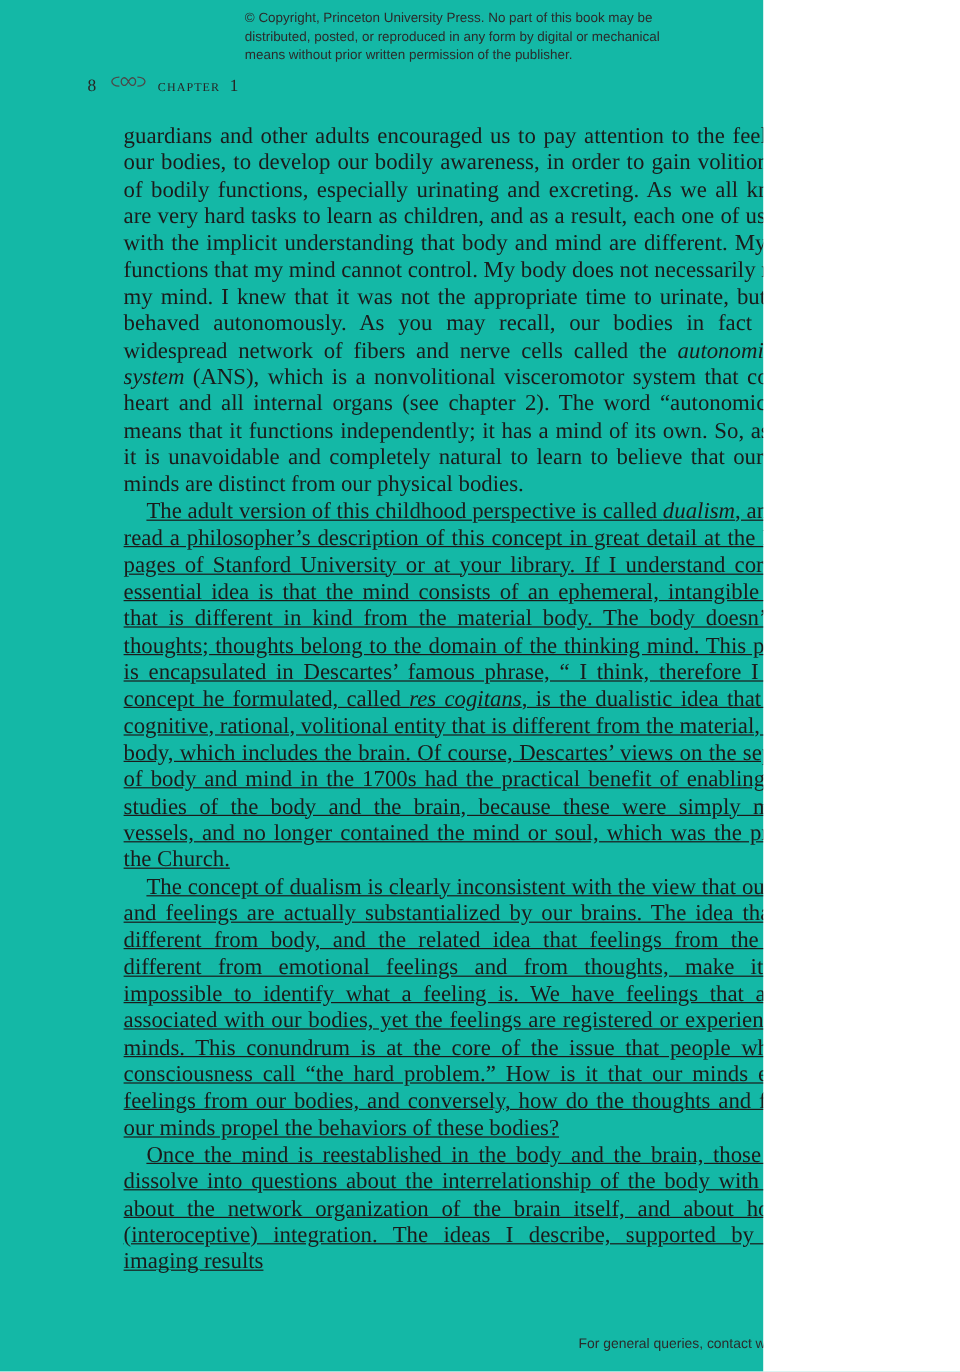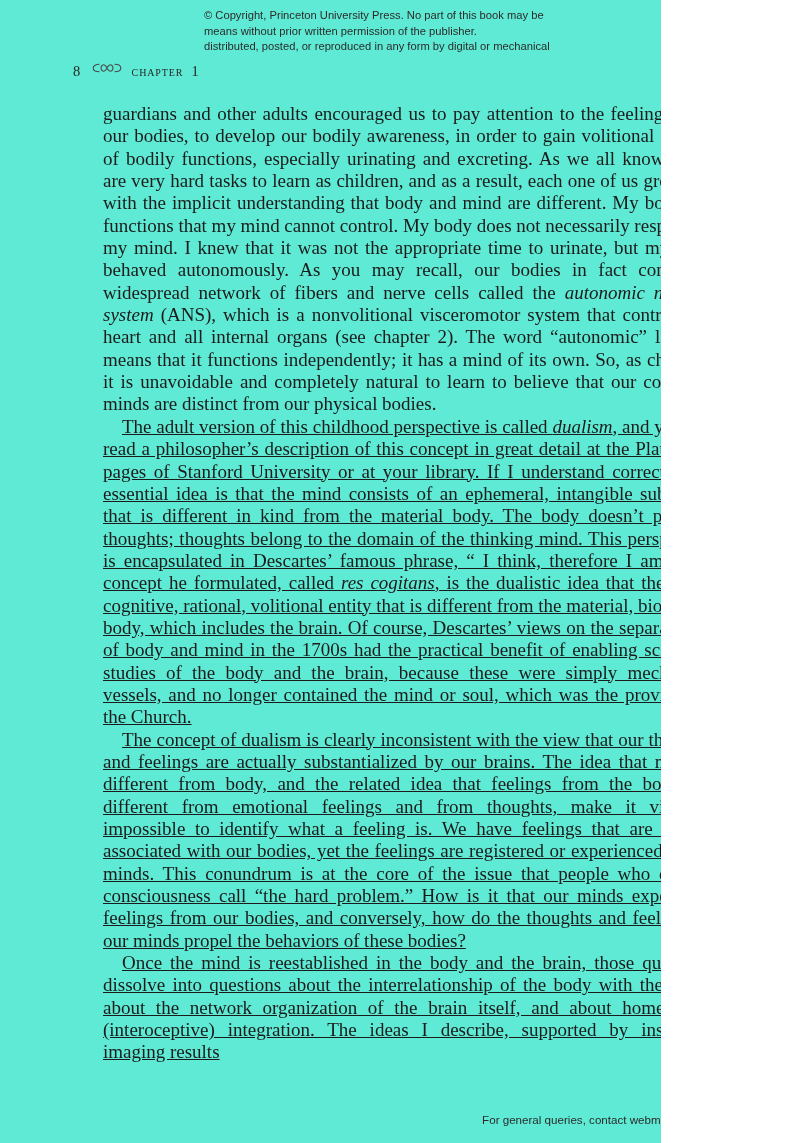--- a/index.html
+++ b/index.html
@@ -4,25 +4,24 @@
 <style>
   html, body {
     margin: 0;
     padding: 0;
     background: #ffffff;
   }
   .page {
     position: relative;
     width: 636px;
     height: 1143px;
-    background: #5eead4;
+    background: #14b8a6;
     overflow: hidden;
     font-family: "Liberation Serif", "DejaVu Serif", serif;
     color: #1a1a1a;
-    padding-left: 25px;
   }
 
   
   .copyright-notice {
     position: absolute;
     top: 8px;
     left: 204px;
     width: 396px;
     font-family: "Liberation Sans", "DejaVu Sans", sans-serif;
     font-size: 11.2px;
@@ -104,22 +103,22 @@
     color: #2b2b2b;
   }
 </style>
 </head>
 <body>
 
 <div class="page">
 
   <div class="copyright-notice">
     <span class="line">© Copyright, Princeton University Press. No part of this book may be</span>
+    <span class="line">distributed, posted, or reproduced in any form by digital or mechanical</span>
     <span class="line">means without prior written permission of the publisher.</span>
-    <span class="line">distributed, posted, or reproduced in any form by digital or mechanical</span>
   </div>
 
   <div class="running-head">
     <span class="folio">8</span>
     <span class="ornament">
       <svg viewBox="0 0 30 14" width="30" height="14" aria-hidden="true">
         <g fill="none" stroke="currentColor" stroke-width="1.1">
           <path d="M7.5 3.2 C3.2 3.2 1.2 5.2 1.2 7 C1.2 8.8 3.2 10.8 7.5 10.8"></path>
           <path d="M22.5 3.2 C26.8 3.2 28.8 5.2 28.8 7 C28.8 8.8 26.8 10.8 22.5 10.8"></path>
           <path d="M9 7 C9 4.3 11.2 3 13 4.4 C14.3 5.4 14.6 6.3 15 7 C15.4 7.7 15.7 8.6 17 9.6 C18.8 11 21 9.7 21 7 C21 4.3 18.8 3 17 4.4 C15.7 5.4 15.4 6.3 15 7 C14.6 7.7 14.3 8.6 13 9.6 C11.2 11 9 9.7 9 7 Z"></path>

